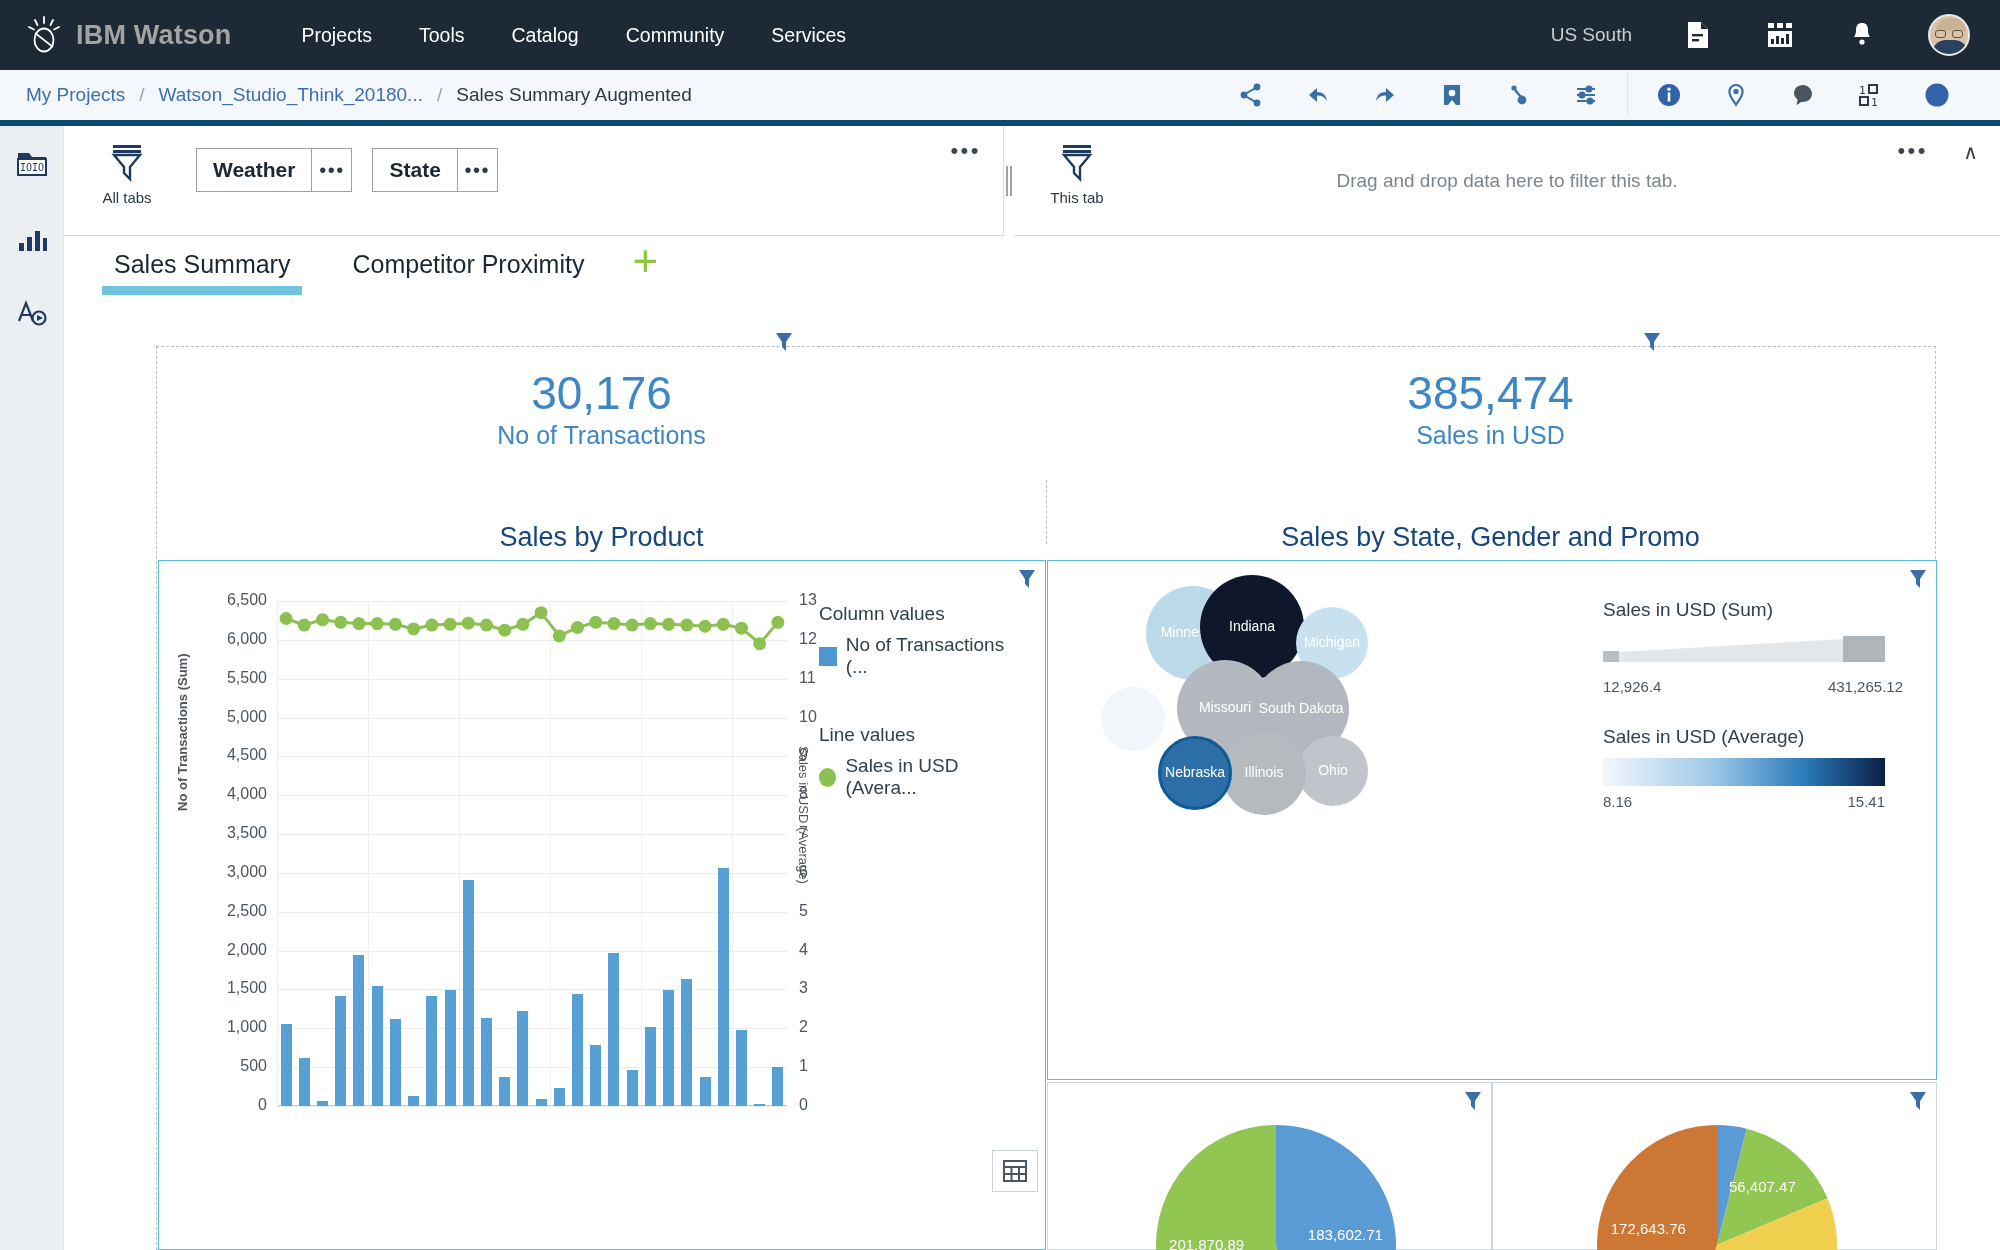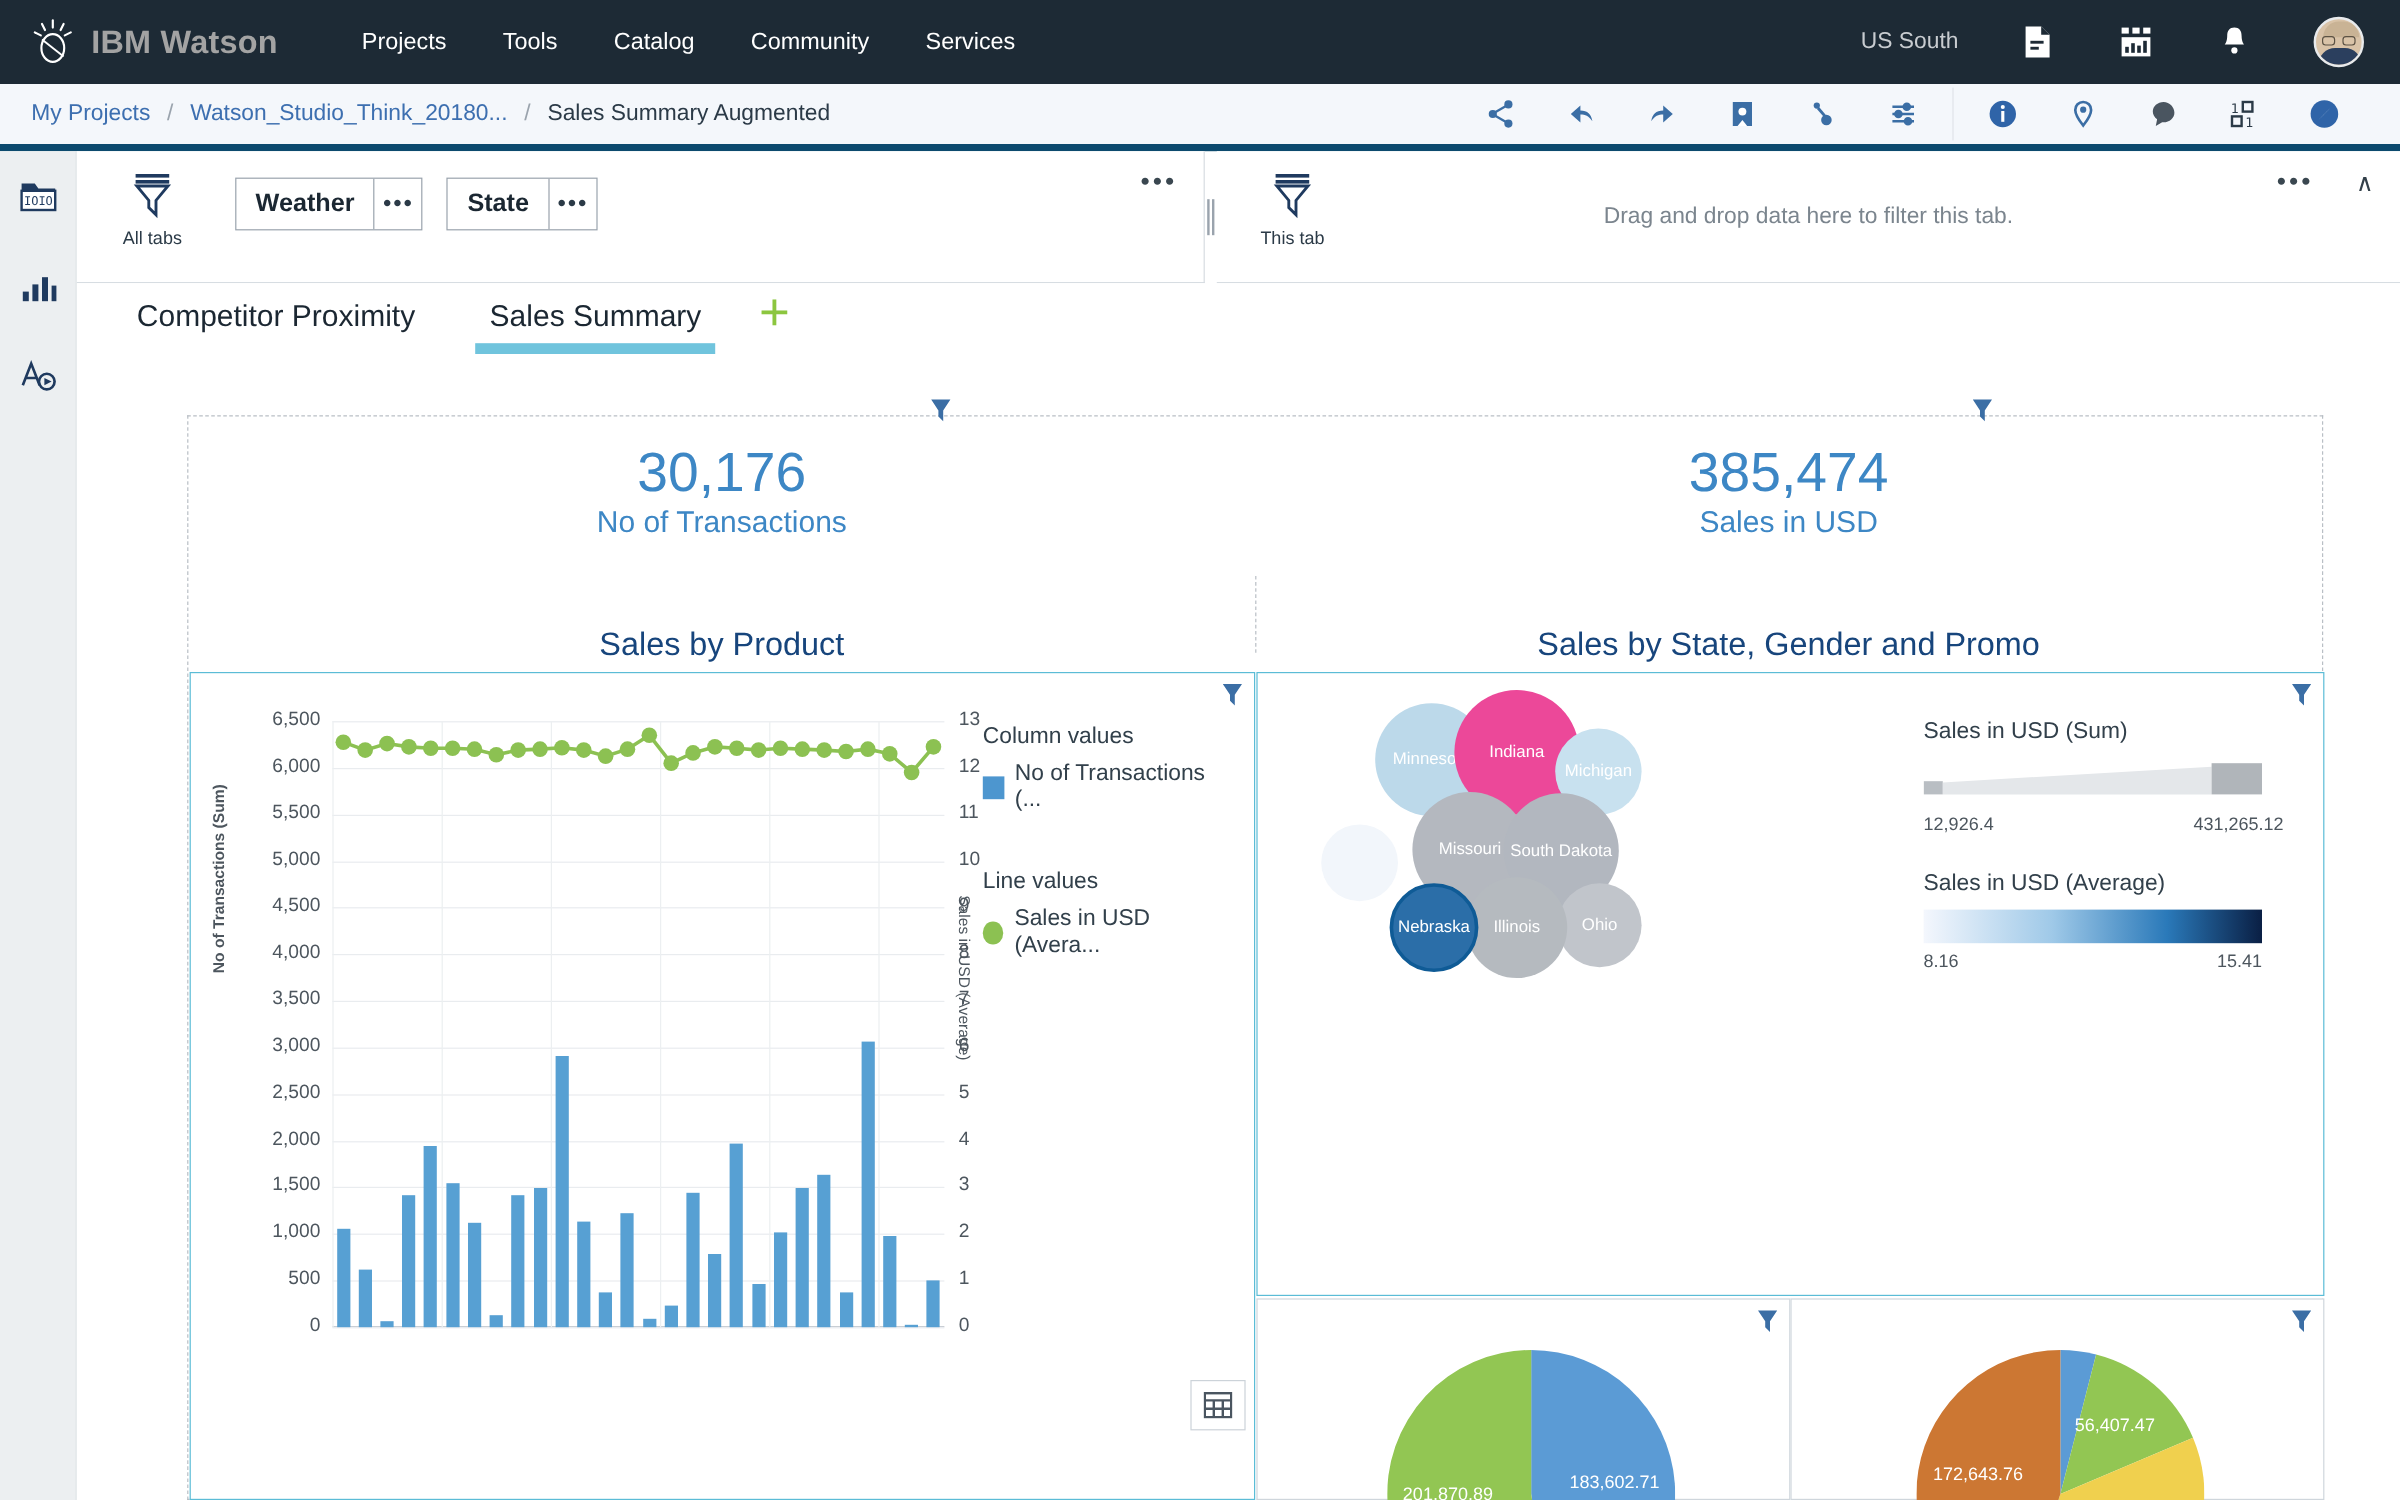--- a/index.html
+++ b/index.html
@@ -376,22 +376,22 @@
         <div class="funnel-lbl">This tab</div>
       </div>
       <div class="drop-hint">Drag and drop data here to filter this tab.</div>
       <span class="dots" style="position:absolute; right:72px; top:14px;">•••</span>
       <span class="chev-up">∧</span>
     </div>
   </div>
 
   <div class="tabstrip">
     <div class="tabs">
+      <span class="tab active">Sales Summary</span>
       <span class="tab">Competitor Proximity</span>
-      <span class="tab active">Sales Summary</span>
       <span class="tab-add">+</span>
     </div>
   </div>
 
   <div class="canvas">
     <div class="outerbox">
 
       <span class="panel-filter" style="left:618px; top:-16px;">
         <svg width="18" height="22" viewBox="0 0 18 22">
             <path d="M1 2 L17 2 L11 11 L11 20 L7 16 L7 11z" fill="#3b6ea5"></path>
@@ -561,21 +561,21 @@
       </div>
 
       <div class="panel" id="bubblePanel">
         <span class="panel-filter">
           <svg width="18" height="22" viewBox="0 0 18 22">
               <path d="M1 2 L17 2 L11 11 L11 20 L7 16 L7 11z" fill="#3b6ea5"></path>
             </svg>
         </span>
         <div id="bubbleArea" style="position:absolute; left:20px; top:30px; width:500px; height:430px;">
             <div class="bubble" style="left: 78px; top: -5px; width: 94px; height: 94px; background: rgb(188, 217, 234);">Minnesota</div>
-            <div class="bubble" style="left: 144px; top: -16px; width: 104px; height: 104px; background: #ec4899;">Indiana</div>
+            <div class="bubble" style="left: 132px; top: -16px; width: 104px; height: 104px; background: #0f172a;">Indiana</div>
             <div class="bubble" style="left: 228px; top: 16px; width: 72px; height: 72px; background: rgb(200, 225, 239);">Michigan</div>
             <div class="bubble" style="left: 109px; top: 69px; width: 96px; height: 96px; background: rgb(180, 184, 191);">Missouri</div>
             <div class="bubble" style="left: 185px; top: 70px; width: 96px; height: 96px; background: rgb(178, 183, 191);">South Dakota</div>
             <div class="bubble" style="left: 230px; top: 145px; width: 70px; height: 70px; background: rgb(193, 197, 203);">Ohio</div>
             <div class="bubble" style="left: 154px; top: 140px; width: 84px; height: 84px; background: rgb(181, 186, 191);">Illinois</div>
             <div class="bubble sel" style="left: 90px; top: 145px; width: 74px; height: 74px; background: rgb(43, 110, 168);">Nebraska</div>
             <div class="bubble" style="left: 33px; top: 96px; width: 64px; height: 64px; background: rgb(242, 246, 251);"></div>
           </div>
 
         <div style="position:absolute; left:555px; top:38px; width:300px;">

